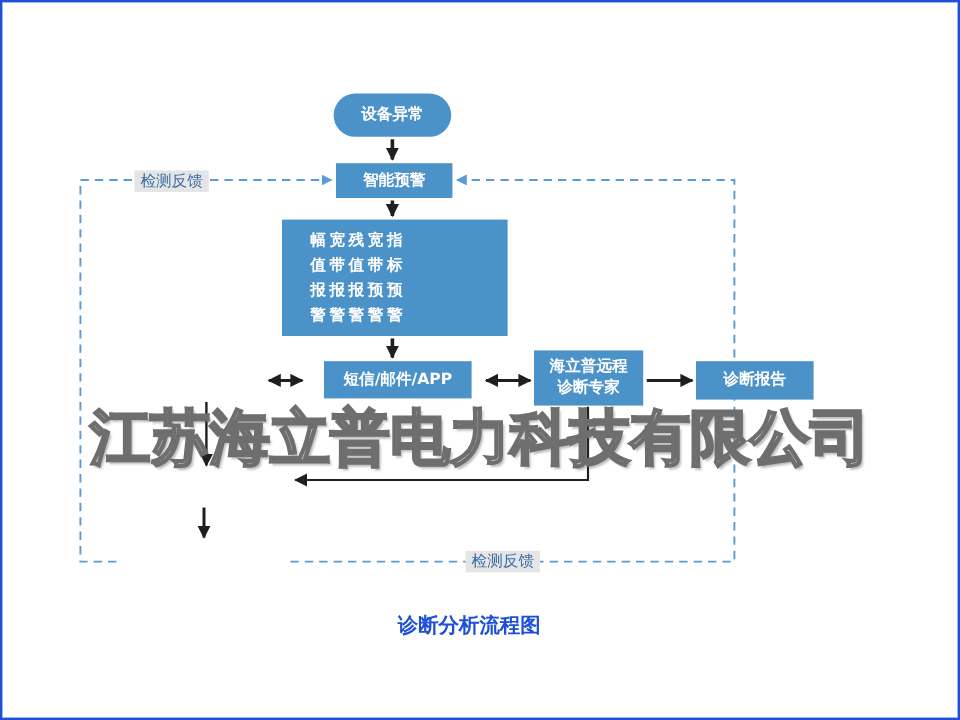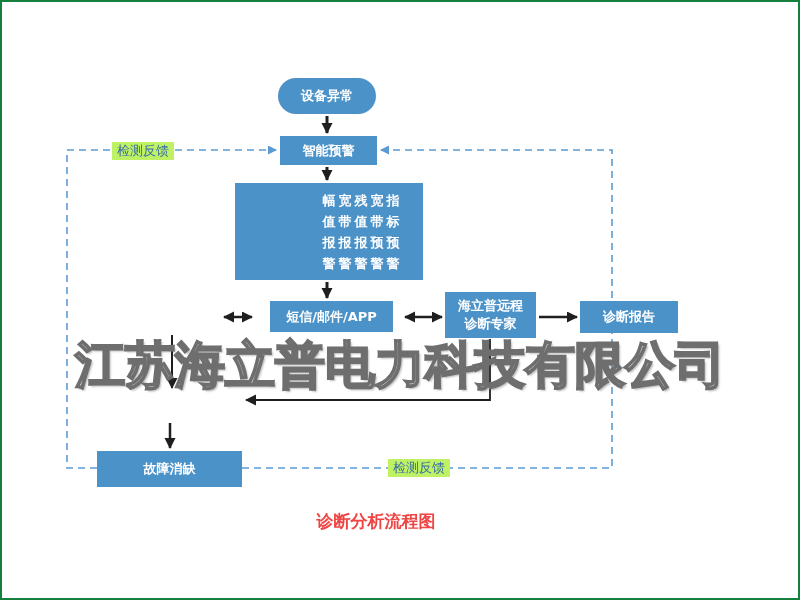--- a/index.html
+++ b/index.html
@@ -6,21 +6,21 @@
   html, body { width: 800px; height: 600px; }
   body {
     font-family: "DejaVu Sans", "Liberation Sans", sans-serif;
     background: #ffffff;
   }
   .canvas {
     position: relative;
     width: 800px;
     height: 600px;
     background: #ffffff;
-    border: 2px solid #15803d;
+    border: 2px solid #1d4ed8;
     overflow: hidden;
   }
   svg.connectors {
     position: absolute;
     left: 0; top: 0;
     width: 800px; height: 600px;
     z-index: 1;
     pointer-events: none;
   }
   .node {
@@ -38,42 +38,42 @@
     z-index: 2;
   }
   .stadium { border-radius: 18px; }
   .node-start   { left: 276px; top: 76px;  width: 98px;  height: 36px; }
   .node-warning { left: 278px; top: 134px; width: 97px;  height: 29px; }
   .alarm-box {
     position: absolute;
     left: 233px; top: 181px; width: 188px; height: 97px;
     background: #4b92c9;
     display: flex;
-    justify-content: flex-end;
+    justify-content: flex-start;
     padding: 7px 22px 5px 22px;
     z-index: 2;
   }
   .alarm-col {
     width: 16px;
     color: #ffffff;
     font-size: 13px;
     font-weight: bold;
     line-height: 21px;
     word-break: break-all;
     text-align: center;
   }
   .node-notify  { left: 268px; top: 299px; width: 123px; height: 31px; }
   .node-staff   { left: 126px; top: 283px; width: 93px;  height: 49px; }
   .node-expert  { left: 443px; top: 290px; width: 91px;  height: 46px; }
   .node-report  { left: 578px; top: 299px; width: 98px;  height: 32px; }
   .node-verify  { left: 97px;  top: 389px; width: 143px; height: 31px; }
   .node-fix     { left: 95px;  top: 449px; width: 145px; height: 36px; }
   .feedback-label {
     position: absolute;
-    background: #bef264;
+    background: #e5e5e5;
     color: #3a6ea5;
     font-size: 13px;
     padding: 0 5px;
     z-index: 3;
     white-space: nowrap;
   }
   .feedback-top    { left: 110px; top: 140px; }
   .feedback-bottom { left: 386px; top: 457px; }
   .watermark {
     position: absolute;
@@ -84,26 +84,26 @@
     font-weight: bold;
     white-space: nowrap;
     color: rgba(255,255,255,0.22);
     -webkit-text-stroke: 2px #6e6e6e;
     text-shadow: 2px 2px 2px rgba(60,60,60,0.35);
     z-index: 5;
     pointer-events: none;
   }
   .diagram-title {
     position: absolute;
-    left: 0; top: 508px;
+    left: 15px; top: 508px;
     width: 748px;
     text-align: center;
     font-size: 17px;
     font-weight: bold;
-    color: #ef4444;
+    color: #1d4ed8;
     z-index: 2;
   }
 </style>
 </head>
 <body>
 
 <div class="canvas">
 
   <svg class="connectors" viewBox="0 0 800 600" xmlns="http://www.w3.org/2000/svg">
     <defs>
@@ -156,23 +156,20 @@
   <div class="node node-report">
     <span>诊断报告</span>
   </div>
 
   <div class="node node-expert">
     <span>海立普远程</span>
     <span>诊断专家</span>
   </div>
 
 
-  <div class="node node-fix">
-    <span>故障消缺</span>
-  </div>
 
   <div class="feedback-label feedback-top">检测反馈</div>
   <div class="feedback-label feedback-bottom">检测反馈</div>
 
   <div class="watermark">江苏海立普电力科技有限公司</div>
 
   <div class="diagram-title">诊断分析流程图</div>
 
 </div>
 

